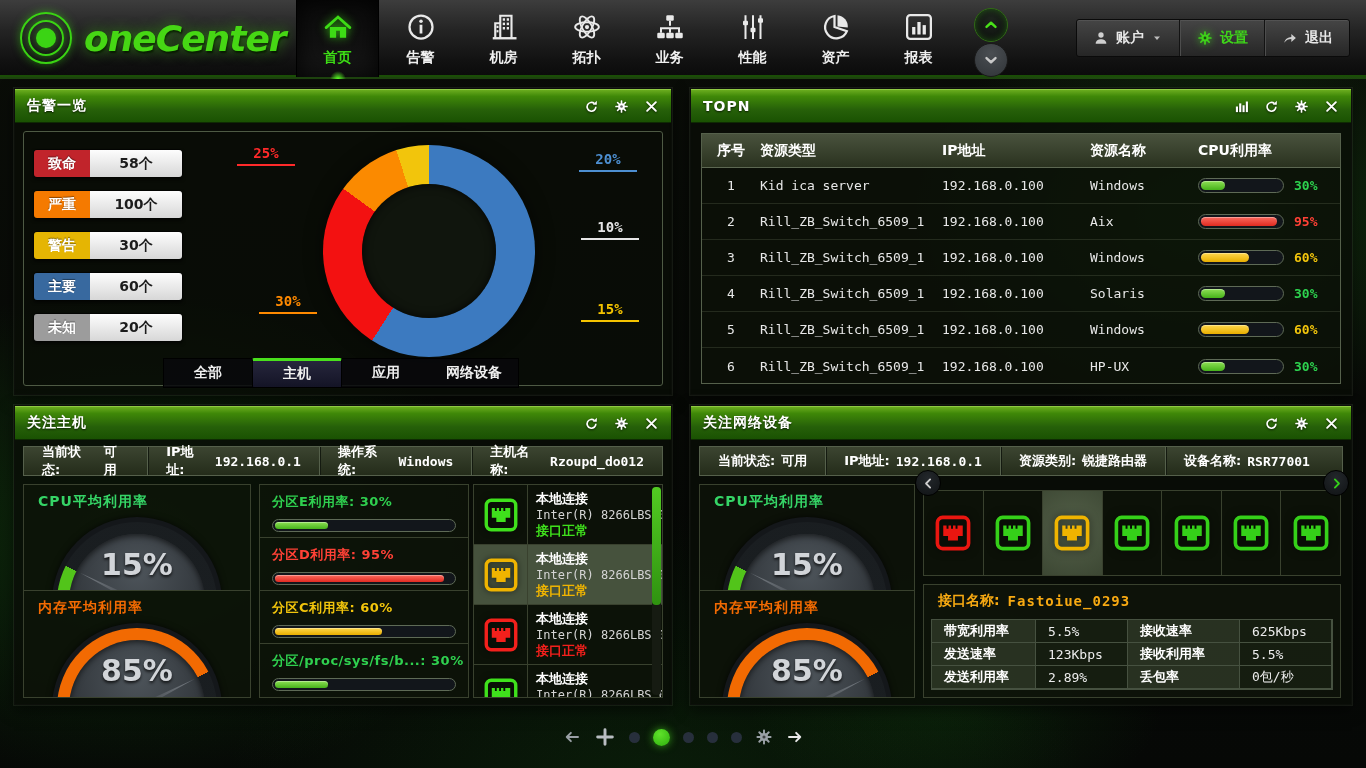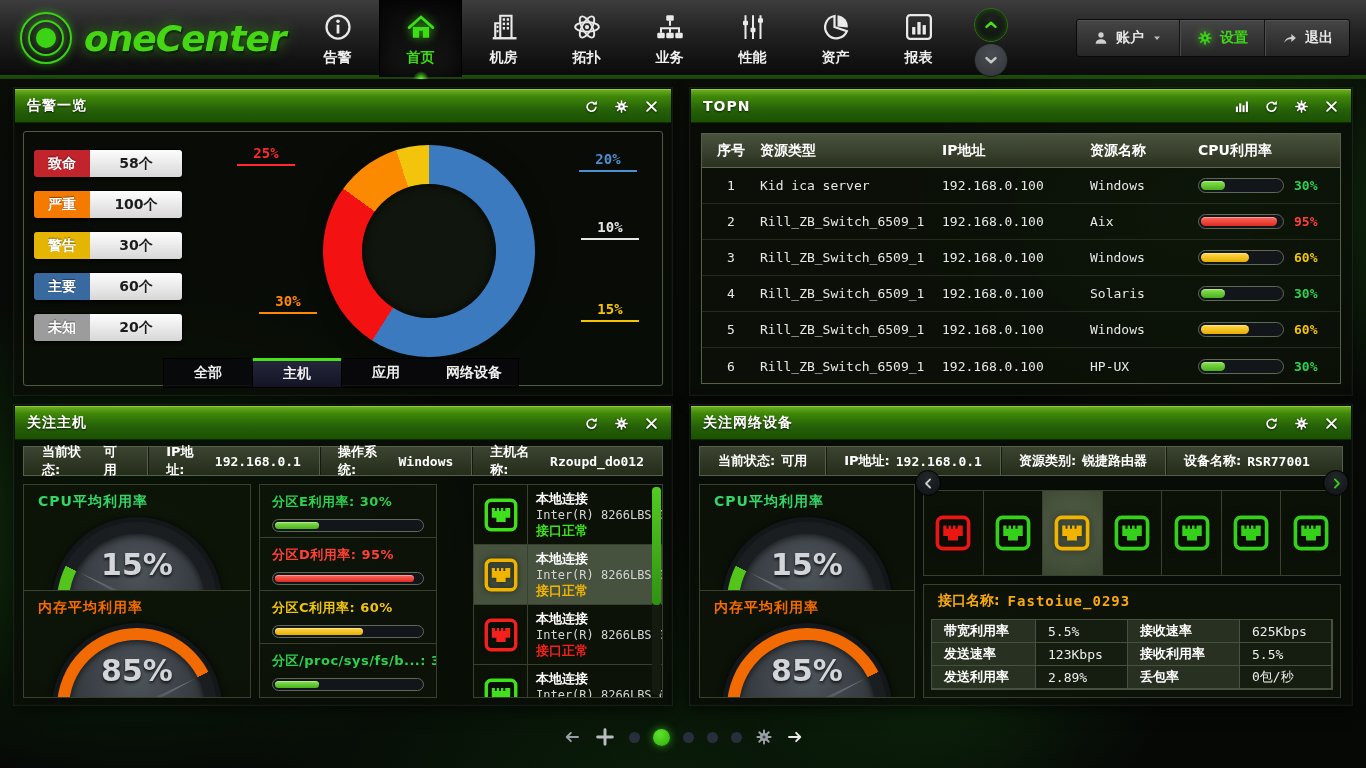--- a/index.html
+++ b/index.html
@@ -174,39 +174,39 @@
     <div class="logo">
       <div class="logo-mark">
           <i></i>
           <i></i>
           <i></i>
         </div>
       <div class="logo-text">oneCenter</div>
     </div>
     <div class="nav">
 
+        <div class="nav-item active">
+          <div class="nv-ic">
+            <svg viewBox="0 0 24 24">
+              <path d="M2.5 12.5L12 4l9.5 8.5" fill="none" stroke="currentColor" stroke-width="2.2" stroke-linecap="round"></path>
+              <path d="M5.5 12v8.5h5v-5.5h3v5.5h5V12" fill="currentColor"></path>
+            </svg>
+          </div>
+          <div class="nv-lb">首页</div>
+        </div>
+
         <div class="nav-item">
           <div class="nv-ic">
             <svg viewBox="0 0 24 24">
               <circle cx="12" cy="12" r="9.2" fill="none" stroke="currentColor" stroke-width="1.8"></circle>
               <rect x="10.9" y="10.2" width="2.2" height="7" fill="currentColor"></rect>
               <circle cx="12" cy="7.3" r="1.4" fill="currentColor"></circle>
             </svg>
           </div>
           <div class="nv-lb">告警</div>
-        </div>
-
-        <div class="nav-item active">
-          <div class="nv-ic">
-            <svg viewBox="0 0 24 24">
-              <path d="M2.5 12.5L12 4l9.5 8.5" fill="none" stroke="currentColor" stroke-width="2.2" stroke-linecap="round"></path>
-              <path d="M5.5 12v8.5h5v-5.5h3v5.5h5V12" fill="currentColor"></path>
-            </svg>
-          </div>
-          <div class="nv-lb">首页</div>
         </div>
 
         <div class="nav-item">
           <div class="nv-ic">
             <svg viewBox="0 0 24 24" fill="none" stroke="currentColor" stroke-width="1.7">
               <path d="M9 21V3h9v18"></path>
               <path d="M5 21V9h4"></path>
               <path d="M3 21h19" stroke-width="1.9"></path>
               <g fill="currentColor" stroke="none">
                 <rect x="11" y="5" width="1.8" height="2"></rect>
@@ -620,21 +620,21 @@
           <div class="glabel" style="color: rgb(242, 106, 2);">内存平均利用率</div>
           <div class="gauge">
             <div class="gauge-arc" style="background: conic-gradient(from 270deg at 50% 100%, rgb(242, 106, 2) 0deg, rgb(242, 106, 2) 153deg, rgba(26, 30, 33, 0.95) 153deg, rgba(26, 30, 33, 0.95) 180deg, transparent 180deg, transparent 360deg);"></div>
               <div class="gauge-face"></div>
             <div class="gauge-val">85%</div>
             <div class="gauge-needle" style="transform: rotate(63deg);"></div>
 
           </div>
         </div>
       </div>
-      <div class="col" style="left:244px;width:178px;">
+      <div class="col" style="left:244px;width:210px;">
 
           <div class="prow">
             <div class="plabel" style="color: rgb(47, 208, 79);">
               <span>分区E利用率:</span> <span>30%</span>
             </div>
             <div class="pbar">
               <i class="fill" style="width: 30%; background: linear-gradient(rgb(142, 224, 85), rgb(70, 178, 26));"></i>
             </div>
           </div>
 

